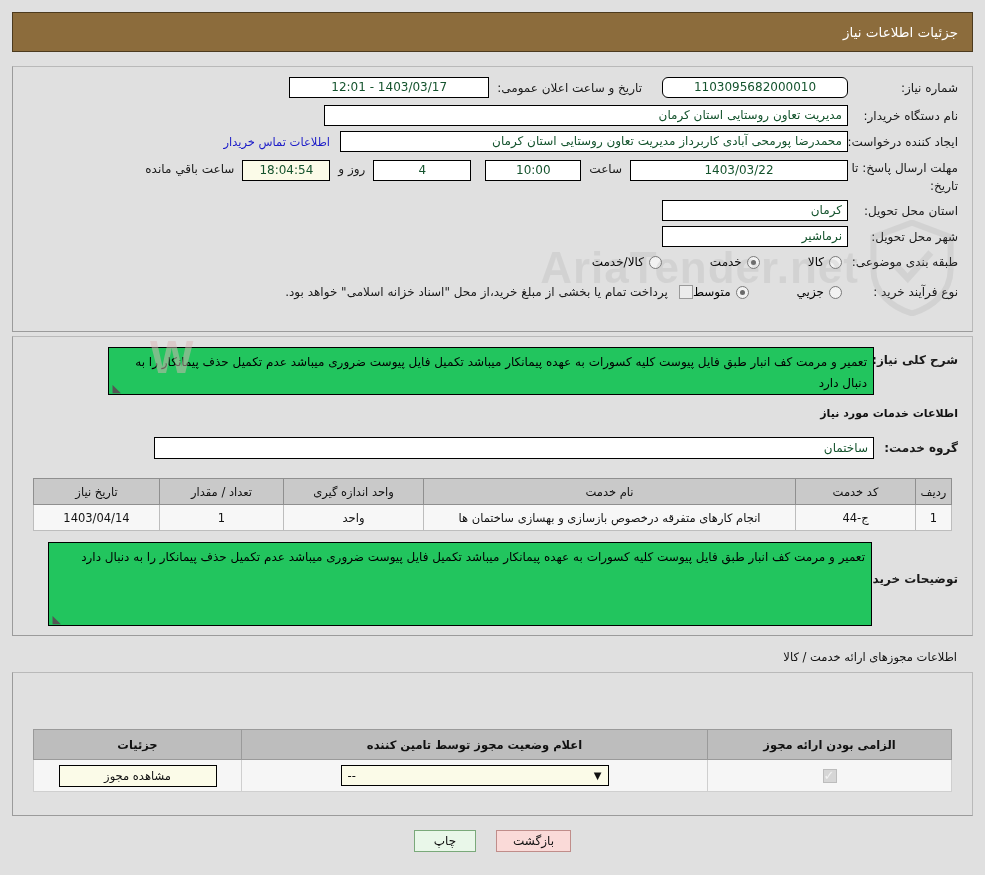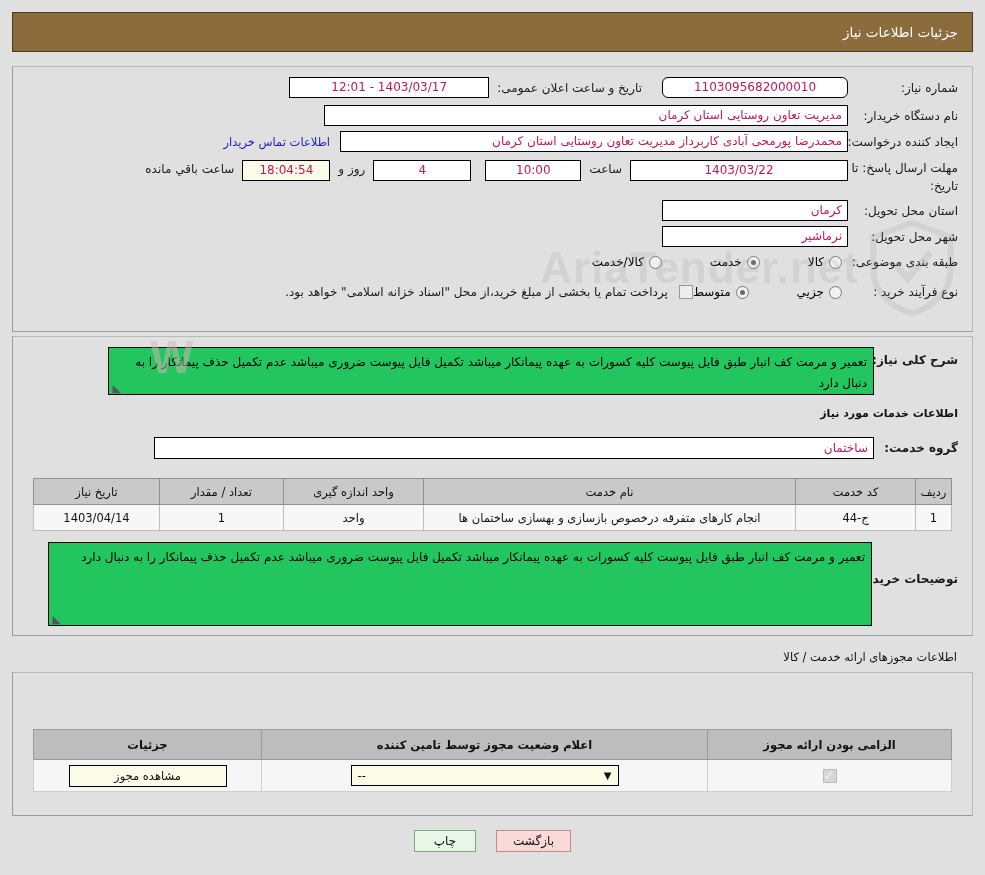--- a/index.html
+++ b/index.html
@@ -49,21 +49,21 @@
   .lbl.b { font-weight: bold; }
 
   .fld {
     background: #ffffff;
     border: 1px solid #000000;
     height: 21px;
     line-height: 19px;
     padding: 0 5px;
     font-size: 12px;
     text-align: right;
-    color: #be185d;
+    color: #14532d;
     overflow: hidden;
     white-space: nowrap;
   }
   .fld.center { text-align: center; }
   .fld.cream { background: #fbfbe8; }
 
   .link {
     color: #1b1bc8; font-size: 11.5px; text-decoration: none; cursor: pointer;
     white-space: nowrap;
   }
@@ -347,21 +347,21 @@
     <span class="sec-cap">اطلاعات مجوزهای ارائه خدمت / کالا</span>
   </div>
 
   <div class="panel" id="panel-permit">
     <div style="position:absolute; top:56px; right:20px; left:20px;">
       <table class="permits">
         <thead>
           <tr>
             <th style="width:244px;">الزامی بودن ارائه مجوز</th>
             <th>اعلام وضعیت مجوز توسط تامین کننده</th>
-            <th style="width:228px;">جزئیات</th>
+            <th style="width:208px;">جزئیات</th>
           </tr>
         </thead>
         <tbody>
           <tr>
             <td>
               <span class="cbx dis on"></span>
             </td>
             <td>
               <div class="ddl">
                 <span class="caret">▼</span>

